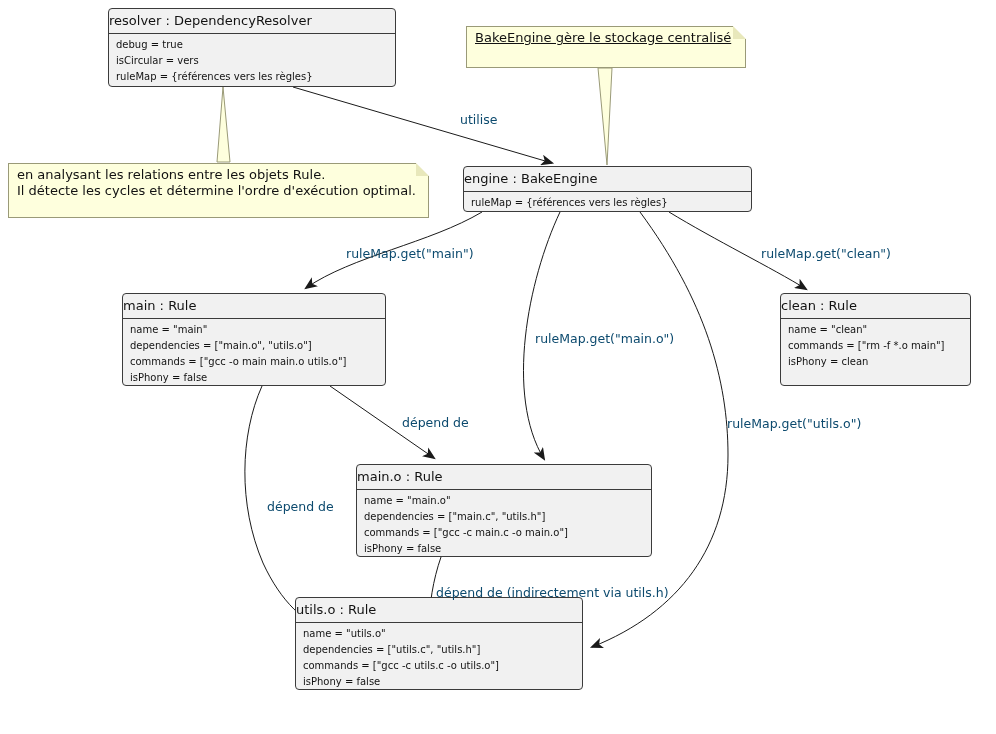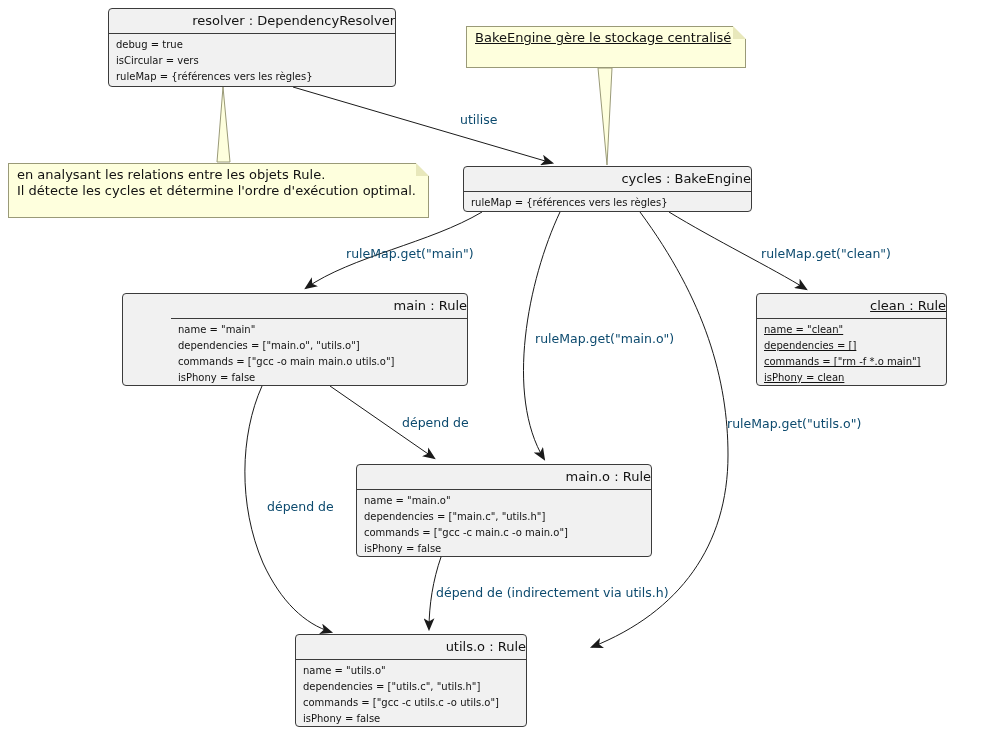--- a/index.html
+++ b/index.html
@@ -6,21 +6,21 @@
   .canvas{
     position:relative;width:996px;height:734px;background:#ffffff;overflow:hidden;
     font-family:"DejaVu Sans","Liberation Sans",sans-serif;color:#121212;
   }
   .edges-layer{position:absolute;left:0;top:0;width:996px;height:734px;}
   .obj{
     position:absolute;box-sizing:border-box;background:#F1F1F1;
     border:1px solid #3b3b3b;border-radius:4px;
   }
   .obj-title{
-    height:24px;line-height:24px;text-align:right;font-size:13px;
+    height:24px;line-height:24px;text-align:left;font-size:13px;
     border-bottom:1px solid #3b3b3b;white-space:nowrap;overflow:hidden;
   }
   .obj-body{padding:3px 7px 0 7px;}
   .obj-field{font-size:10px;line-height:16px;white-space:nowrap;}
   .note{
     position:absolute;box-sizing:border-box;background:#FEFFDD;
     border:1px solid #9a9a78;padding:3px 8px 0 8px;
   }
   .note-line{font-size:13px;line-height:16px;white-space:nowrap;}
   .fold{
@@ -70,57 +70,56 @@
   <div class="obj" style="left:108px;top:8px;width:288px;height:79px;">
     <div class="obj-title">resolver : DependencyResolver</div>
     <div class="obj-body">
       <div class="obj-field">debug = true</div>
       <div class="obj-field">isCircular = vers</div>
       <div class="obj-field">ruleMap = {références vers les règles}</div>
     </div>
   </div>
 
   <div class="obj" style="left:463px;top:166px;width:289px;height:46px;">
-    <div class="obj-title">cycles : BakeEngine</div>
+    <div class="obj-title">engine : BakeEngine</div>
     <div class="obj-body">
       <div class="obj-field">ruleMap = {références vers les règles}</div>
     </div>
   </div>
 
-  <div class="obj" style="left:122px;top:293px;width:346px;height:93px;padding-left:48px;">
+  <div class="obj" style="left:122px;top:293px;width:264px;height:93px;">
     <div class="obj-title">main : Rule</div>
     <div class="obj-body">
       <div class="obj-field">name = "main"</div>
       <div class="obj-field">dependencies = ["main.o", "utils.o"]</div>
       <div class="obj-field">commands = ["gcc -o main main.o utils.o"]</div>
       <div class="obj-field">isPhony = false</div>
     </div>
   </div>
 
-  <div class="obj" style="left:756px;top:293px;width:191px;height:93px;text-decoration:underline;">
+  <div class="obj" style="left:780px;top:293px;width:191px;height:93px;">
     <div class="obj-title">clean : Rule</div>
     <div class="obj-body">
       <div class="obj-field">name = "clean"</div>
-      <div class="obj-field">dependencies = []</div>
       <div class="obj-field">commands = ["rm -f *.o main"]</div>
       <div class="obj-field">isPhony = clean</div>
     </div>
   </div>
 
   <div class="obj" style="left:356px;top:464px;width:296px;height:93px;">
     <div class="obj-title">main.o : Rule</div>
     <div class="obj-body">
       <div class="obj-field">name = "main.o"</div>
       <div class="obj-field">dependencies = ["main.c", "utils.h"]</div>
       <div class="obj-field">commands = ["gcc -c main.c -o main.o"]</div>
       <div class="obj-field">isPhony = false</div>
     </div>
   </div>
 
-  <div class="obj" style="left:295px;top:634px;width:232px;height:93px;">
+  <div class="obj" style="left:295px;top:597px;width:288px;height:93px;">
     <div class="obj-title">utils.o : Rule</div>
     <div class="obj-body">
       <div class="obj-field">name = "utils.o"</div>
       <div class="obj-field">dependencies = ["utils.c", "utils.h"]</div>
       <div class="obj-field">commands = ["gcc -c utils.c -o utils.o"]</div>
       <div class="obj-field">isPhony = false</div>
     </div>
   </div>
 
   <div class="edge-label" style="left:460px;top:112px;">utilise</div>

